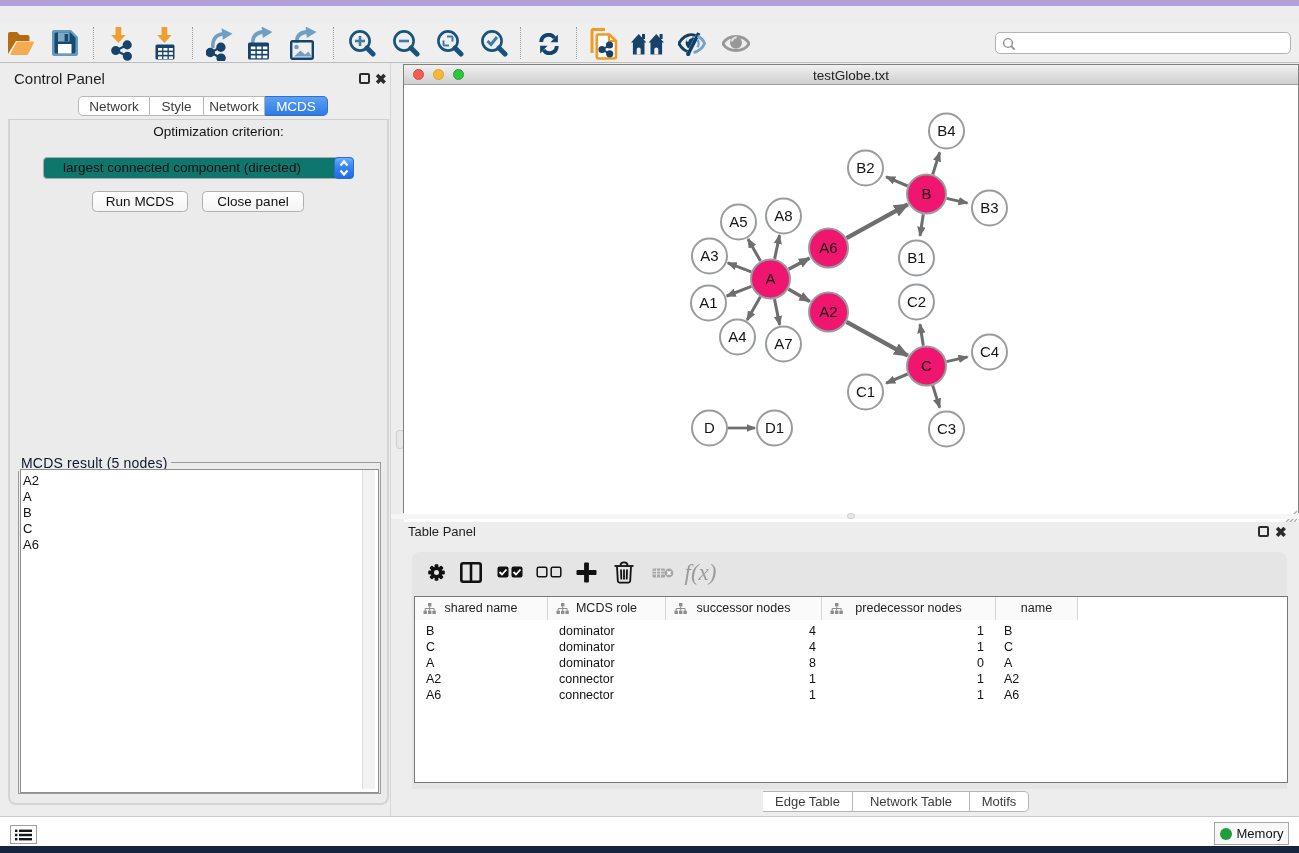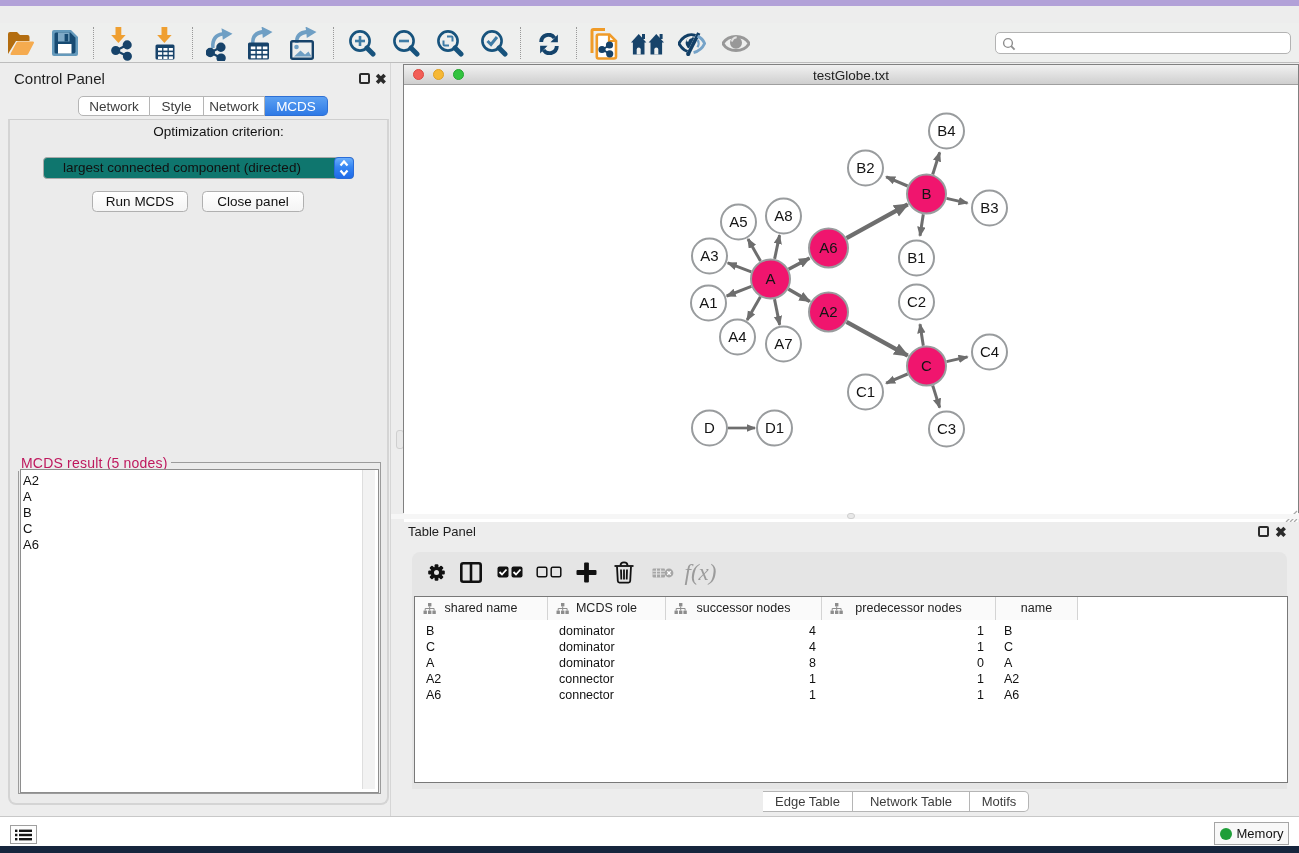--- a/index.html
+++ b/index.html
@@ -25,21 +25,21 @@
 .tab { position:absolute; top:0; height:20px; background:#fff; border:1px solid #b5b5b5; border-left:none; font-size:13.5px; color:#3c3c3c; text-align:center; line-height:19px; }
 .tab.first { border-left:1px solid #b5b5b5; border-radius:5px 0 0 5px; }
 .tab.last { border-radius:0 5px 5px 0; }
 .tab.sel { background:linear-gradient(#5ba0f2,#2f7ae6); color:#fff; border-color:#2e6fd4; }
 #cp-body { left:8px; top:119px; width:381px; height:686px; border:2px solid #d4d4d4; border-top:1px solid #cfcfcf; border-radius:0 0 8px 8px; background:#ebebeb; }
 #opt-label { left:0; top:124px; width:397px; text-align:center; font-size:13.5px; color:#111;margin-left:20px; }
 #combo { left:43px; top:157px; width:311px; height:22px; background:#0f766e; border:1px solid #a9a9a9; border-radius:4px; font-size:13.5px; color:#111; line-height:20px; padding-left:19px; }
 #combo-btn { position:absolute; right:-1px; top:-1px; width:20px; height:22px; border-radius:4px; background:linear-gradient(#6aaefc 0%,#3585f2 45%,#1e6ae8 100%); border:1px solid #2a6cd8; }
 .btn { position:absolute; height:21px; background:linear-gradient(#ffffff,#f4f4f4); border:1px solid #b0b0b0; border-radius:4.5px; font-size:13.5px; color:#111; text-align:center; line-height:19px; }
 #fieldset { left:18px; top:462px; width:363px; height:332px; border:1px solid #9b9b9b; }
-#fs-legend { left:18px; top:455px; background:#ebebeb; padding:0 3px; font-size:14px; letter-spacing:0.2px; color:#be185d; }
+#fs-legend { left:18px; top:455px; background:#ebebeb; padding:0 3px; font-size:14px; letter-spacing:0.2px; color:#0f172a; }
 #mcds-list { left:20px; top:469px; width:359px; height:324px; background:#fff; border:1px solid #8e8e8e; font-size:13px; color:#111; line-height:16px; padding:3px 0 0 2px; }
 #mcds-scroll { position:absolute; right:3px; top:0px; width:13px; height:319px; background:#f2f2f2; border-left:1px solid #dedede; }
 
 #statusline { left:0; top:816px; width:1299px; height:1px; background:#c8c8c8; }
 #statusbar { left:0; top:817px; width:1299px; height:29px; background:#ffffff; }
 #listbtn { position:absolute; left:9.5px; top:8px; width:27px; height:19px; background:#fdfdfd; border:1px solid #9f9f9f; }
 #membtn { position:absolute; left:1214px; top:5px; width:75px; height:23px; background:#f8f8f8; border:1px solid #a5a5a5; font-size:13px; color:#111; line-height:21px; text-align:center; }
 #membtn .dot { display:inline-block; width:12px; height:12px; border-radius:50%; background:#1e9e38; vertical-align:-2px; margin-right:5px; }
 #bottomstrip { left:0; top:846px; width:1299px; height:7px; background:#16253d; }
 

